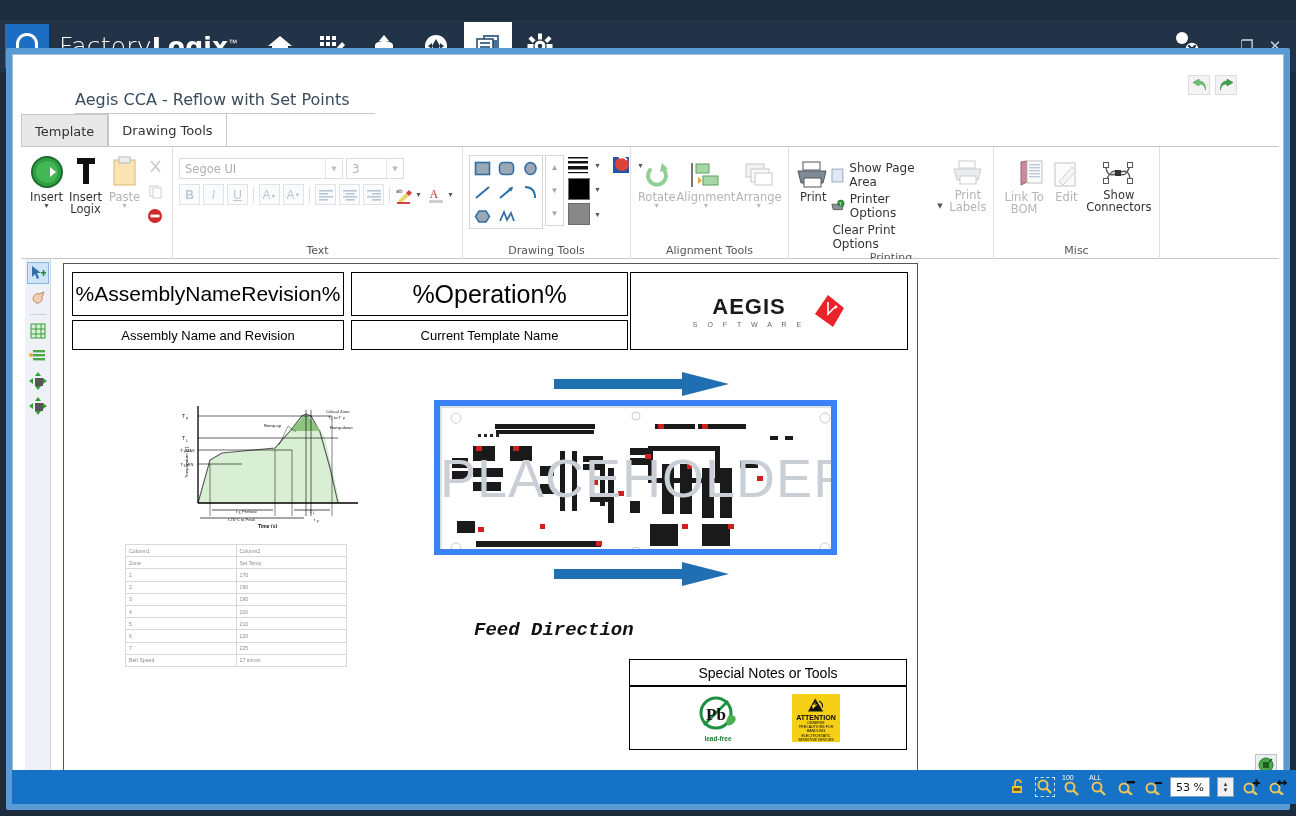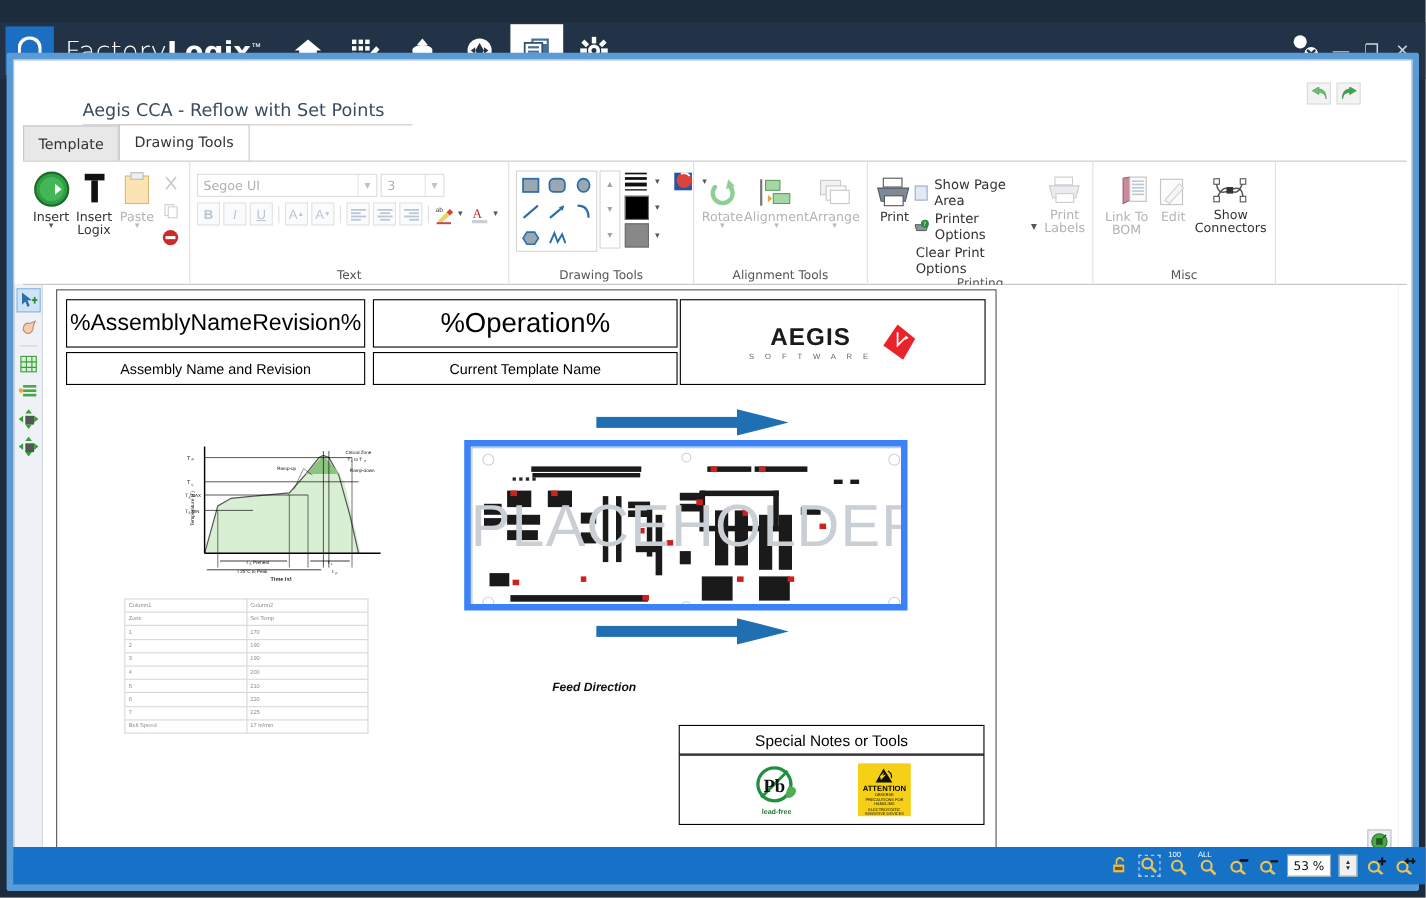--- a/index.html
+++ b/index.html
@@ -136,21 +136,21 @@
   .swatch{width:22px;height:22px;border:1px solid #6d6d6d;}
   .dd{font-size:7px;color:#555;cursor:pointer;padding:0 2px;}
 
   
   .printlist{display:flex;flex-direction:column;gap:3px;padding-top:6px;}
   .printitem{display:flex;align-items:center;gap:5px;font-size:12px;color:#333;cursor:pointer;
     font-family:"DejaVu Sans",sans-serif;}
 
   
   #canvas-wrap{
-    position:absolute;left:0;top:204px;width:1258px;height:521px;background:#737373;
+    position:absolute;left:12px;top:204px;width:1258px;height:521px;background:#8b5cf6;
     display:flex;
   }
   #vtoolbar{
     width:26px;background:#eef2f6;border-right:1px solid #ccd6e0;
     display:flex;flex-direction:column;align-items:center;padding-top:3px;gap:3px;
   }
   .vtbtn{width:22px;height:22px;display:flex;align-items:center;justify-content:center;cursor:pointer;}
   .vtbtn.sel{background:#cfe3f7;border:1px solid #8ab4e0;}
   #canvas{flex:1;position:relative;background:#fff;overflow:hidden;}
 
@@ -185,22 +185,22 @@
   #pcb-img{
     position:absolute;left:0;top:30px;width:403px;height:155px;
     border:6px solid #3b82f6;background:#fff;overflow:hidden;
   }
   #placeholder-text{
     position:absolute;left:0;top:50%;width:100%;transform:translateY(-50%);
     text-align:center;font-size:54px;color:#c9cfd5;letter-spacing:1px;
     font-family:"Liberation Sans",sans-serif;white-space:nowrap;
   }
   #feed-dir{
-    position:absolute;left:410px;top:355px;font-size:11px;font-weight:bold;
-    font-style:italic;color:#111;font-family:Liberation Sans, sans-serif;margin-left:40px;
+    position:absolute;left:410px;top:355px;font-size:19px;font-weight:bold;
+    font-style:italic;color:#111;font-family:Liberation Mono, monospace;
   }
 
   
   #notes-head{position:absolute;left:565px;top:395px;width:278px;height:27px;}
   #notes-body{position:absolute;left:565px;top:422px;width:278px;height:64px;
     border:1.5px solid #000;display:flex;align-items:center;justify-content:center;gap:52px;}
   #pbfree{display:flex;flex-direction:column;align-items:center;}
   #pb-label{font-size:6.5px;font-weight:bold;color:#1c7a33;margin-top:1px;}
   #esd{
     width:48px;height:48px;background:#f5d016;display:flex;flex-direction:column;

